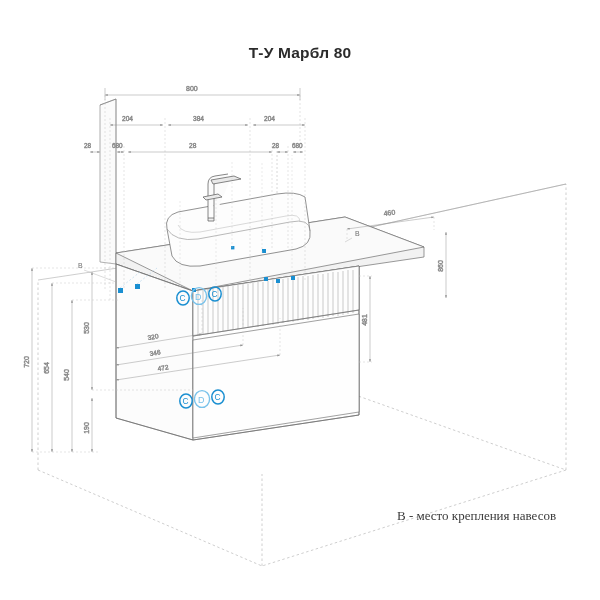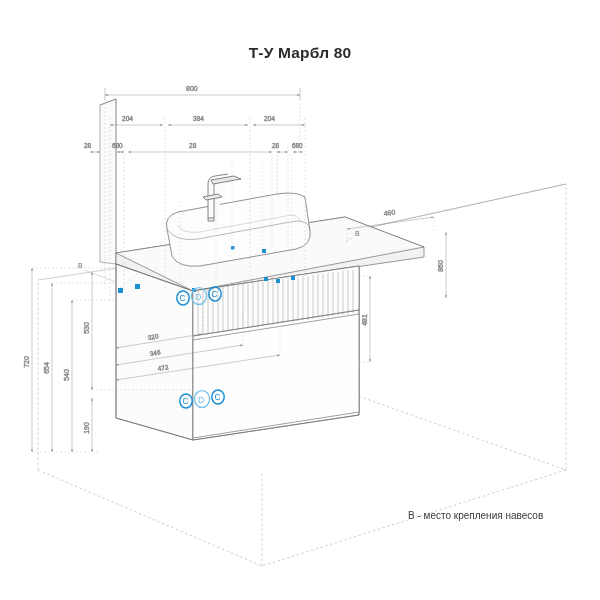--- a/index.html
+++ b/index.html
@@ -27,26 +27,27 @@
     top: 44px;
     width: 600px;
     text-align: center;
     font-size: 15.5px;
     font-weight: bold;
     color: #2b2b2b;
     letter-spacing: 0.2px;
   }
   .legend {
     position: absolute;
-    left: 408px;
+    left: 397px;
     top: 510px;
-    font-size: 10px;
+    font-size: 13px;
     color: #3a3a3a;
     line-height: 11.4px;
     white-space: nowrap;
+    font-family: Liberation Serif, serif;
   }
   .legend-row { display: block; }
   svg { display: block; }
   text { font-family: "Liberation Sans", sans-serif; }
 </style>
 </head>
 <body>
 
 <div id="drawing-root">
 

